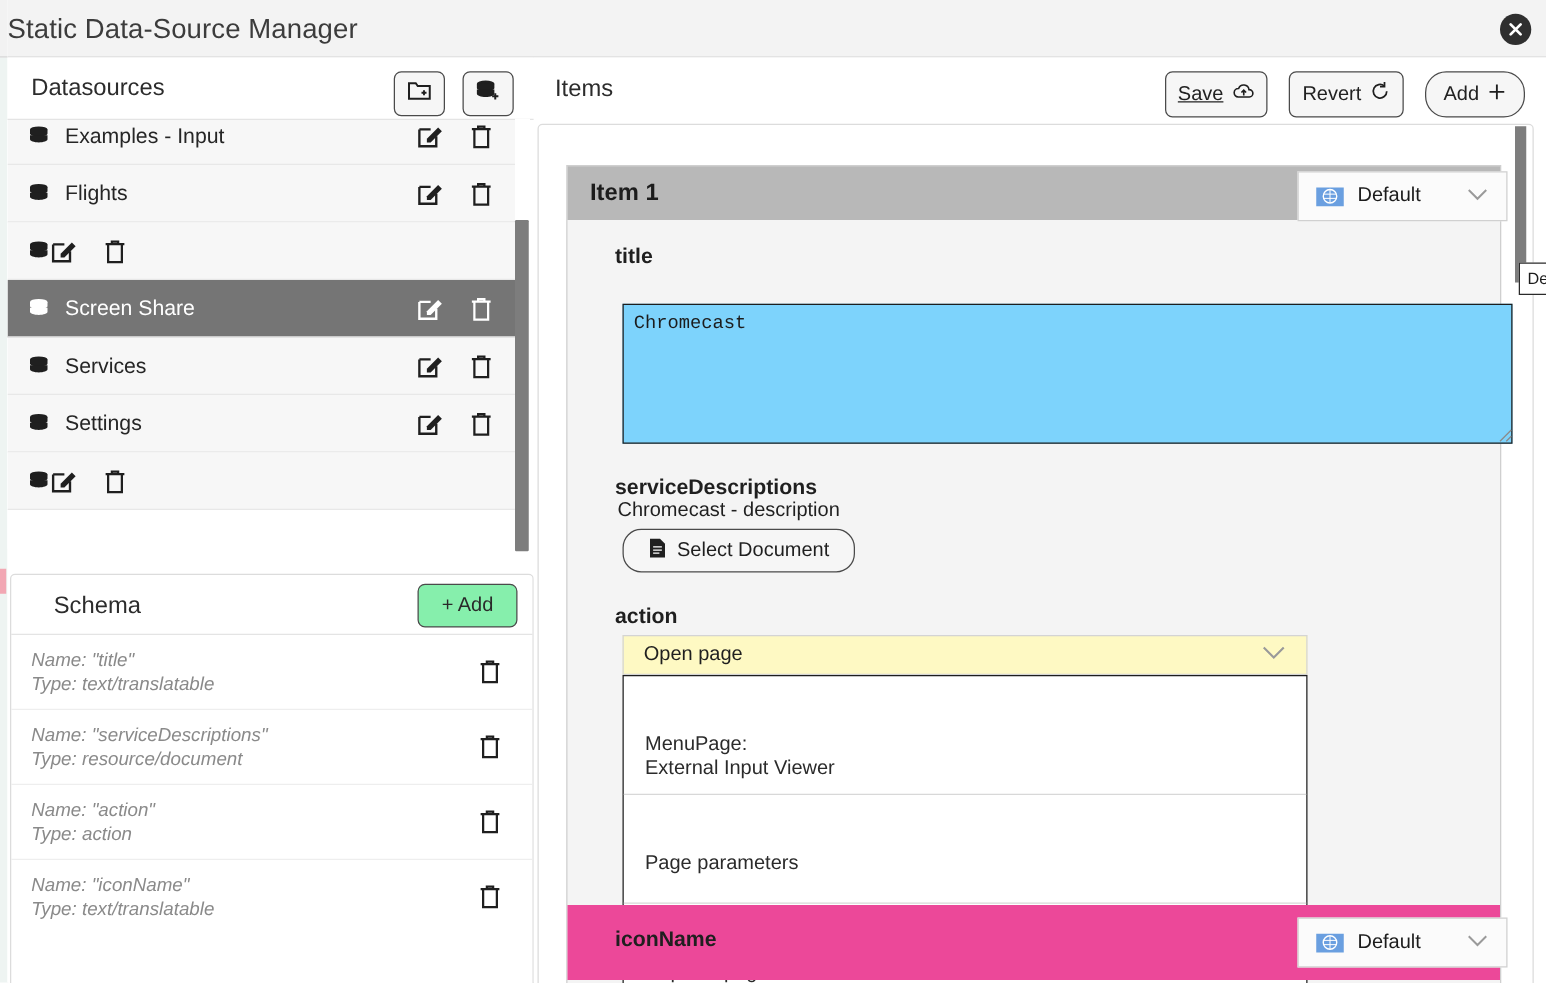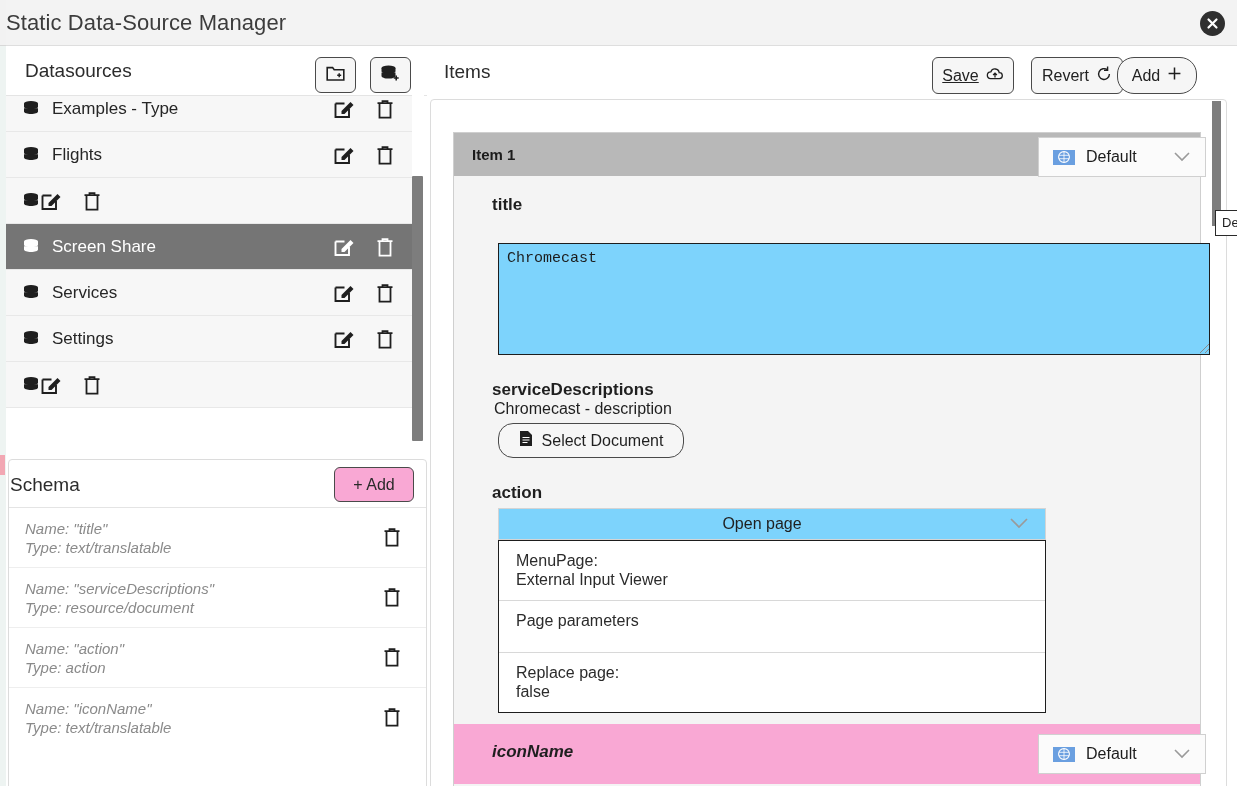--- a/index.html
+++ b/index.html
@@ -100,26 +100,26 @@
 
   
   #schema-panel {
     position: absolute; left: 2px; top: 413px; width: 419px; height: 355px;
     background: #ffffff; border: 1px solid #dcdcdc; border-radius: 4px;
   }
   #schema-header {
     position: relative; height: 48px; border-bottom: 1px solid #e4e4e4;
   }
   #schema-title {
-    position: absolute; left: 1px; top: 0; line-height: 50px;
+    position: absolute; left: 34px; top: 0; line-height: 50px;
     font-size: 19px; color: #2c2c2c;
   }
   #schema-add-btn {
     position: absolute; right: 12px; top: 7px;
-    width: 80px; height: 35px; background: #f9a8d4;
+    width: 80px; height: 35px; background: #86efac;
     border: 1px solid #4a4a4a; border-radius: 6px; cursor: pointer;
     font-size: 16px; color: #2a2a2a; line-height: 33px; text-align: center;
   }
   .schema-row {
     position: relative; padding: 11px 0 10px 16px; min-height: 60px;
     border-bottom: 1px solid #eeeeee;
   }
   .schema-row .sr-line {
     font-style: italic; font-size: 15px; color: #8a8a8a; line-height: 19px;
     font-family: "Liberation Sans", sans-serif;
@@ -140,41 +140,41 @@
   }
   .hdr-btn {
     position: absolute; top: 11px; height: 37px;
     background: #f6f6f6; border: 1px solid #4a4a4a; border-radius: 6px;
     cursor: pointer; font-size: 16px; color: #222;
     display:flex; align-items:center; justify-content:center; gap: 7px;
     padding: 0 13px;
   }
   #btn-save { left: 505px; width: 82px; text-decoration: underline; }
   #btn-revert { left: 604px; width: 92px; }
-  #btn-add { left: 690px; width: 80px; border-radius: 17px; }
+  #btn-add { left: 713px; width: 80px; border-radius: 17px; }
 
   #items-body {
     position: absolute; left: 3px; top: 53px; width: 797px; height: 715px;
     border: 1px solid #dcdcdc; border-radius: 4px; background: #ffffff;
     overflow: hidden;
   }
   #items-scroll-thumb {
     position: absolute; right: 5px; top: 1px; width: 9px; height: 125px;
     background: #7d7d7d;
   }
 
   #item-card {
     position: absolute; left: 22px; top: 32px; width: 748px; height: 700px;
     border: 1px solid #cfcfcf; background: #f4f4f4;
   }
   #item-card-header {
     position: relative; height: 43px; background: #b8b8b8;
     display: flex; align-items: center;
   }
-  #item-card-title { margin-left: 18px; font-size: 15px; font-weight: bold; color: #1c1c1c; }
+  #item-card-title { margin-left: 18px; font-size: 19px; font-weight: bold; color: #1c1c1c; }
   #item-card-actions { position:absolute; right: 14px; top: 0; height: 43px; display:flex; align-items:center; gap: 20px; }
   #item-card-actions span { cursor: pointer; display:flex; }
 
   .field-label {
     font-size: 17px; font-weight: bold; color: #1f1f1f;
   }
   .lang-select {
     position: absolute; width: 168px; height: 40px;
     background: #fbfbfb; border: 1px solid #d0d0d0;
     display: flex; align-items: center; cursor: pointer;
@@ -206,36 +206,36 @@
   #sd-button {
     position: absolute; left: 44px; top: 290px; width: 186px; height: 35px;
     border: 1px solid #4a4a4a; border-radius: 15px; background: #f6f6f6;
     display:flex; align-items:center; justify-content:center; gap: 9px;
     font-size: 16px; color: #1f1f1f; cursor: pointer;
   }
 
   #action-label { position: absolute; left: 38px; top: 350px; }
   #action-select {
     position: absolute; left: 44px; top: 375px; width: 548px; height: 32px;
-    background: #7dd3fc; border: 1px solid #d4d4d4;
-    display: flex; align-items: center; cursor: pointer; text-align: center;
+    background: #fef9c3; border: 1px solid #d4d4d4;
+    display: flex; align-items: center; cursor: pointer;
   }
   #action-select .sel-text { margin-left: 16px; font-size: 16px; color: #1f1f1f; flex:1 1 auto; }
   #action-select .sel-caret { margin-right: 16px; }
 
   #action-detail {
     position: absolute; left: 44px; top: 407px; width: 548px;
     border: 1px solid #1d1d1d; background: #ffffff;
   }
-  .action-detail-row { padding: 10px 0 11px 17px; border-bottom: 1px solid #d8d8d8; }
+  .action-detail-row { padding: 10px 0 11px 17px; border-bottom: 1px solid #d8d8d8; margin-top: 35px; }
   .action-detail-row:last-child { border-bottom: none; }
   .action-detail-row .adr-line { font-size: 16px; color: #2b2b2b; line-height: 19px; }
   #adr-params { min-height: 52px; }
 
-  #icon-row { position: absolute; left: 0; top: 591px; width: 746px; height: 60px; background:#f9a8d4;font-style:italic; }
+  #icon-row { position: absolute; left: 0; top: 591px; width: 746px; height: 60px; background:#ec4899; }
   #icon-label { position: absolute; left: 38px; top: 18px; }
   #icon-lang { left: 584px; top: 2px; }
   #icon-divider { position:absolute; left: 0; top: 591px; width: 746px; height: 1px; background:#e2e2e2; }
 
   
   #lang-tooltip {
     position: absolute; left: 1215px; top: 210px; width: 40px; height: 26px;
     background: #ffffff; border: 1px solid #2a2a2a;
     font-size: 13px; color: #1d1d1d; line-height: 24px; padding-left: 6px;
     overflow: hidden; z-index: 40;
@@ -288,21 +288,21 @@
     <div id="ds-list">
 
       <div class="ds-row" style="margin-top:-10px;">
         <span class="ds-db-icon">
           <svg width="18" height="18" viewBox="0 0 18 18">
               <ellipse cx="9" cy="3.6" rx="7" ry="2.5" fill="#1f1f1f"></ellipse>
               <path d="M2 3.6 v3.2 c0 1.4 3.13 2.5 7 2.5 s7-1.1 7-2.5 V3.6" fill="#1f1f1f"></path>
               <path d="M2 8.2 v3.2 c0 1.4 3.13 2.5 7 2.5 s7-1.1 7-2.5 V8.2" fill="#1f1f1f"></path>
             </svg>
         </span>
-        <span class="ds-label">Examples - Type</span>
+        <span class="ds-label">Examples - Input</span>
         <span class="ds-actions">
           <span>
               <svg width="22" height="22" viewBox="0 0 22 22">
                 <path d="M2.5 5.5 h9 M2.5 5.5 v13.5 h13.5 v-8" fill="none" stroke="#1f1f1f" stroke-width="1.9"></path>
                 <path d="M8.5 13 l9-9 3 3 -9 9 h-3 z" fill="#1f1f1f"></path>
               </svg>
             </span>
           <span>
               <svg width="20" height="22" viewBox="0 0 20 22">
                 <path d="M2.5 5.2 h15 M7.5 5.2 v-2 h5 v2 M4.5 5.2 v14.5 h11 V5.2" fill="none" stroke="#1f1f1f" stroke-width="1.8"></path>

